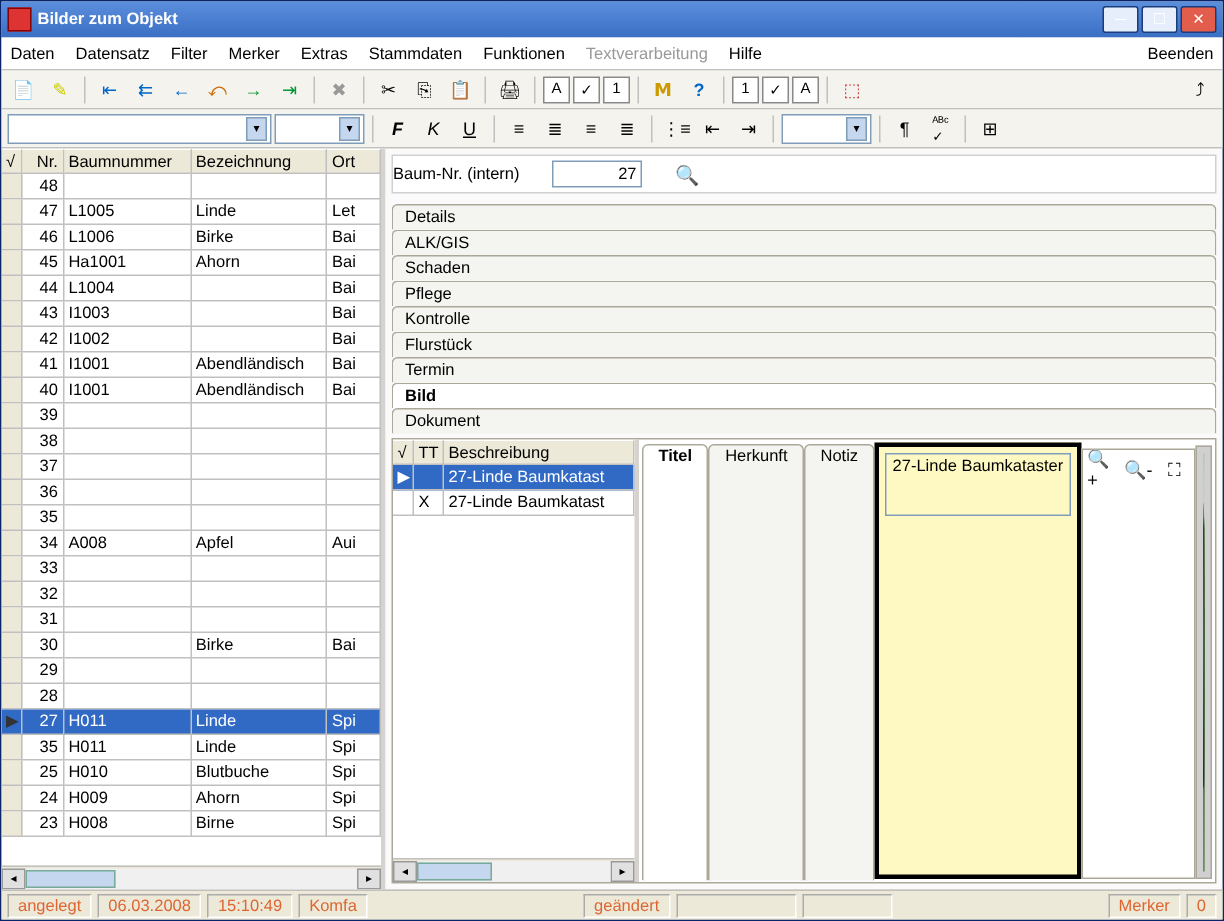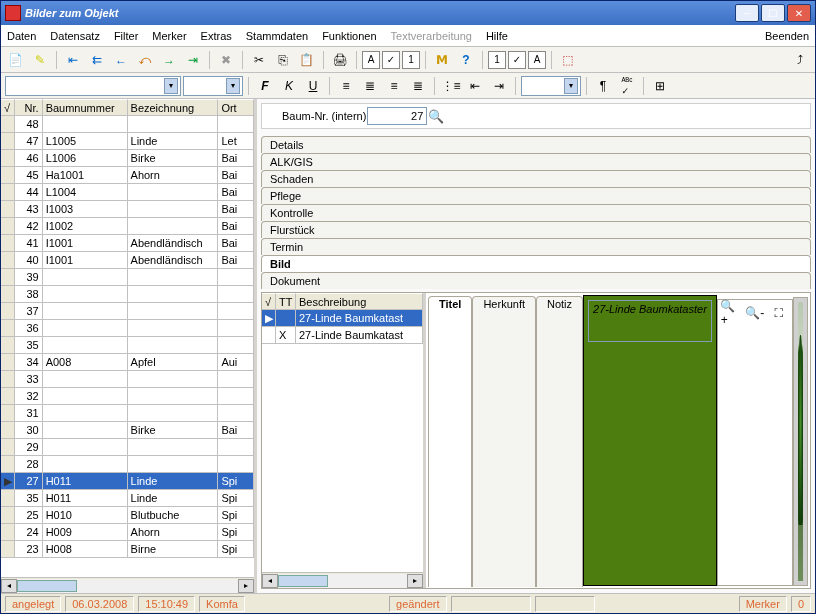--- a/index.html
+++ b/index.html
@@ -1,20 +1,20 @@
 <!DOCTYPE html>
 <html><head>
 <meta charset="utf-8">
 <style>
 * { box-sizing: border-box; margin: 0; padding: 0; font-family: Tahoma, Arial, sans-serif; font-size: 11px; }
 body { background: #ece9d8; width: 816px; height: 614px; overflow: hidden; }
 .window { width: 816px; height: 614px; border: 1px solid #0a246a; display: flex; flex-direction: column; }
 .titlebar { background: linear-gradient(#5b8edc, #3b6fc4); height: 24px; display: flex; align-items: center; padding: 0 4px; color: #fff; }
 .titlebar .icon { width: 16px; height: 16px; background: #d33; border: 1px solid #800; margin-right: 4px; }
-.titlebar .title { flex: 1; font-weight: bold; font-style: italic; }
+.titlebar .title { flex: 1; font-weight: bold; }
 .winbtn { width: 24px; height: 18px; margin-left: 2px; background: #e6eefb; border: 1px solid #1a3c7a; border-radius: 2px; display: flex; align-items: center; justify-content: center; font-size: 10px; font-family: Arial; cursor: pointer; }
 .winbtn.close { background: #e25d4b; color: #fff; }
 .menubar { background: #fff; height: 22px; display: flex; align-items: center; padding: 0 6px; border-bottom: 1px solid #c0c0c0; }
 .menubar span { margin-right: 14px; cursor: pointer; }
 .menubar .disabled { color: #999; }
 .menubar .right { margin-left: auto; margin-right: 0; }
 .toolbar { background: #f4f3ee; height: 26px; display: flex; align-items: center; padding: 0 4px; border-bottom: 1px solid #c0c0c0; gap: 2px; }
 .tbtn { width: 22px; height: 22px; border: 1px solid transparent; display: flex; align-items: center; justify-content: center; font-size: 12px; cursor: pointer; }
 .sep { width: 1px; height: 18px; background: #c0c0c0; margin: 0 3px; }
 .tbtn.boxed { border: 1px solid #888; background: #fff; width: 18px; height: 18px; font-size: 10px; }
@@ -33,36 +33,36 @@
 .ghead .rowhdr { width: 14px; }
 .c-nr { width: 28px; text-align: right; }
 .c-bn { width: 86px; }
 .c-bz { width: 92px; }
 .c-ort { width: 36px; }
 .hscroll { height: 16px; background: #ece9d8; border-top: 1px solid #c0c0c0; display: flex; align-items: center; }
 .hscroll .sbtn { width: 16px; height: 14px; background: #e0e0e0; border: 1px solid #999; display: flex; align-items: center; justify-content: center; font-size: 8px; cursor: pointer; }
 .hscroll .track { flex: 1; background: #f0f0f0; height: 14px; position: relative; }
 .hscroll .thumb { position: absolute; height: 12px; top: 1px; background: #c5d6ef; border: 1px solid #7a9; }
 .rightpane { flex: 1; display: flex; flex-direction: column; background: #fafafa; padding: 4px; gap: 4px; }
-.fieldrow { display: flex; align-items: center; gap: 1px; background: #fff; border: 1px solid #d0d0d0; padding: 3px 20px; }
+.fieldrow { display: flex; align-items: center; gap: 22px; background: #fff; border: 1px solid #d0d0d0; padding: 3px 0; }
 .fieldrow input { border: 1px solid #7f9db9; height: 18px; padding: 0 3px; width: 60px; text-align: right; }
 .binoc { font-size: 13px; cursor: pointer; }
 .tabs { display: flex; gap: 0; margin-top: 2px; flex-direction: column; }
 .tab { background: #f4f4f0; border: 1px solid #aca899; border-bottom: none; padding: 2px 8px; border-radius: 4px 4px 0 0; cursor: pointer; position: relative; top: 1px; }
 .tab.active { background: #fff; font-weight: bold; z-index: 2; }
 .tabcontent { flex: 1; background: #fff; border: 1px solid #aca899; display: flex; overflow: hidden; }
 .midpane { width: 164px; border-right: 3px solid #d6d3ce; display: flex; flex-direction: column; }
 .mc-m { width: 14px; }
 .mc-tt { width: 20px; }
 .mc-b { flex: 1; }
 .detailpane { flex: 1; display: flex; flex-direction: row; padding: 2px; }
 .subtabs { display: flex; }
 .subtab { background: #f4f4f0; border: 1px solid #aca899; border-bottom: none; padding: 1px 10px; border-radius: 4px 4px 0 0; cursor: pointer; position: relative; top: 1px; }
 .subtab.active { background: #fff; font-weight: bold; z-index: 2; }
-.detailbody { border: 1px solid #000000; background: #4d7c0f; padding: 4px; display: flex; gap: 8px; font-style: italic; }
+.detailbody { border: 3px solid #000000; background: #fef9c3; padding: 4px; display: flex; gap: 8px; }
 .memo { border: 1px solid #7f9db9; flex: 1; height: 42px; padding: 2px 4px; }
 .dateinput { border: 1px solid #7f9db9; height: 18px; padding: 0 4px; }
 .imgtools { border: 1px solid #aca899; background: #fff; padding: 2px; display: flex; gap: 2px; margin-top: 4px; }
 .imgbox { border: 1px solid #aca899; flex: 1; background: #d0d0d0; margin-top: 2px; position: relative; overflow: hidden; }
 .tree-img { position: absolute; inset: 4px; background: linear-gradient(#b8c8b0 0%, #c8d4c0 15%, #2a6018 18%, #1e5010 40%, #307020 60%, #1a4510 78%, #507840 82%, #6a8a5a 100%); border-radius: 2px; }
 .tree-img::before { content: ""; position: absolute; left: 8%; right: 8%; top: 12%; bottom: 18%; background: radial-gradient(ellipse at 50% 45%, #4a9030 0%, #2d6818 30%, #1a4a10 55%, #0f3808 75%); border-radius: 50% 50% 40% 40%; }
 .tree-img::after { content: ""; position: absolute; left: 0; right: 0; bottom: 0; height: 20%; background: linear-gradient(#5a7a48, #6e8e5c); }
 .statusbar { height: 20px; background: #ece9d8; border-top: 1px solid #c0c0c0; display: flex; align-items: center; padding: 0 4px; color: #d63; gap: 4px; }
 .statusbar .cell { border: 1px inset #fff; padding: 0 6px; height: 16px; line-height: 14px; }
 .statusbar .spacer { flex: 1; }

